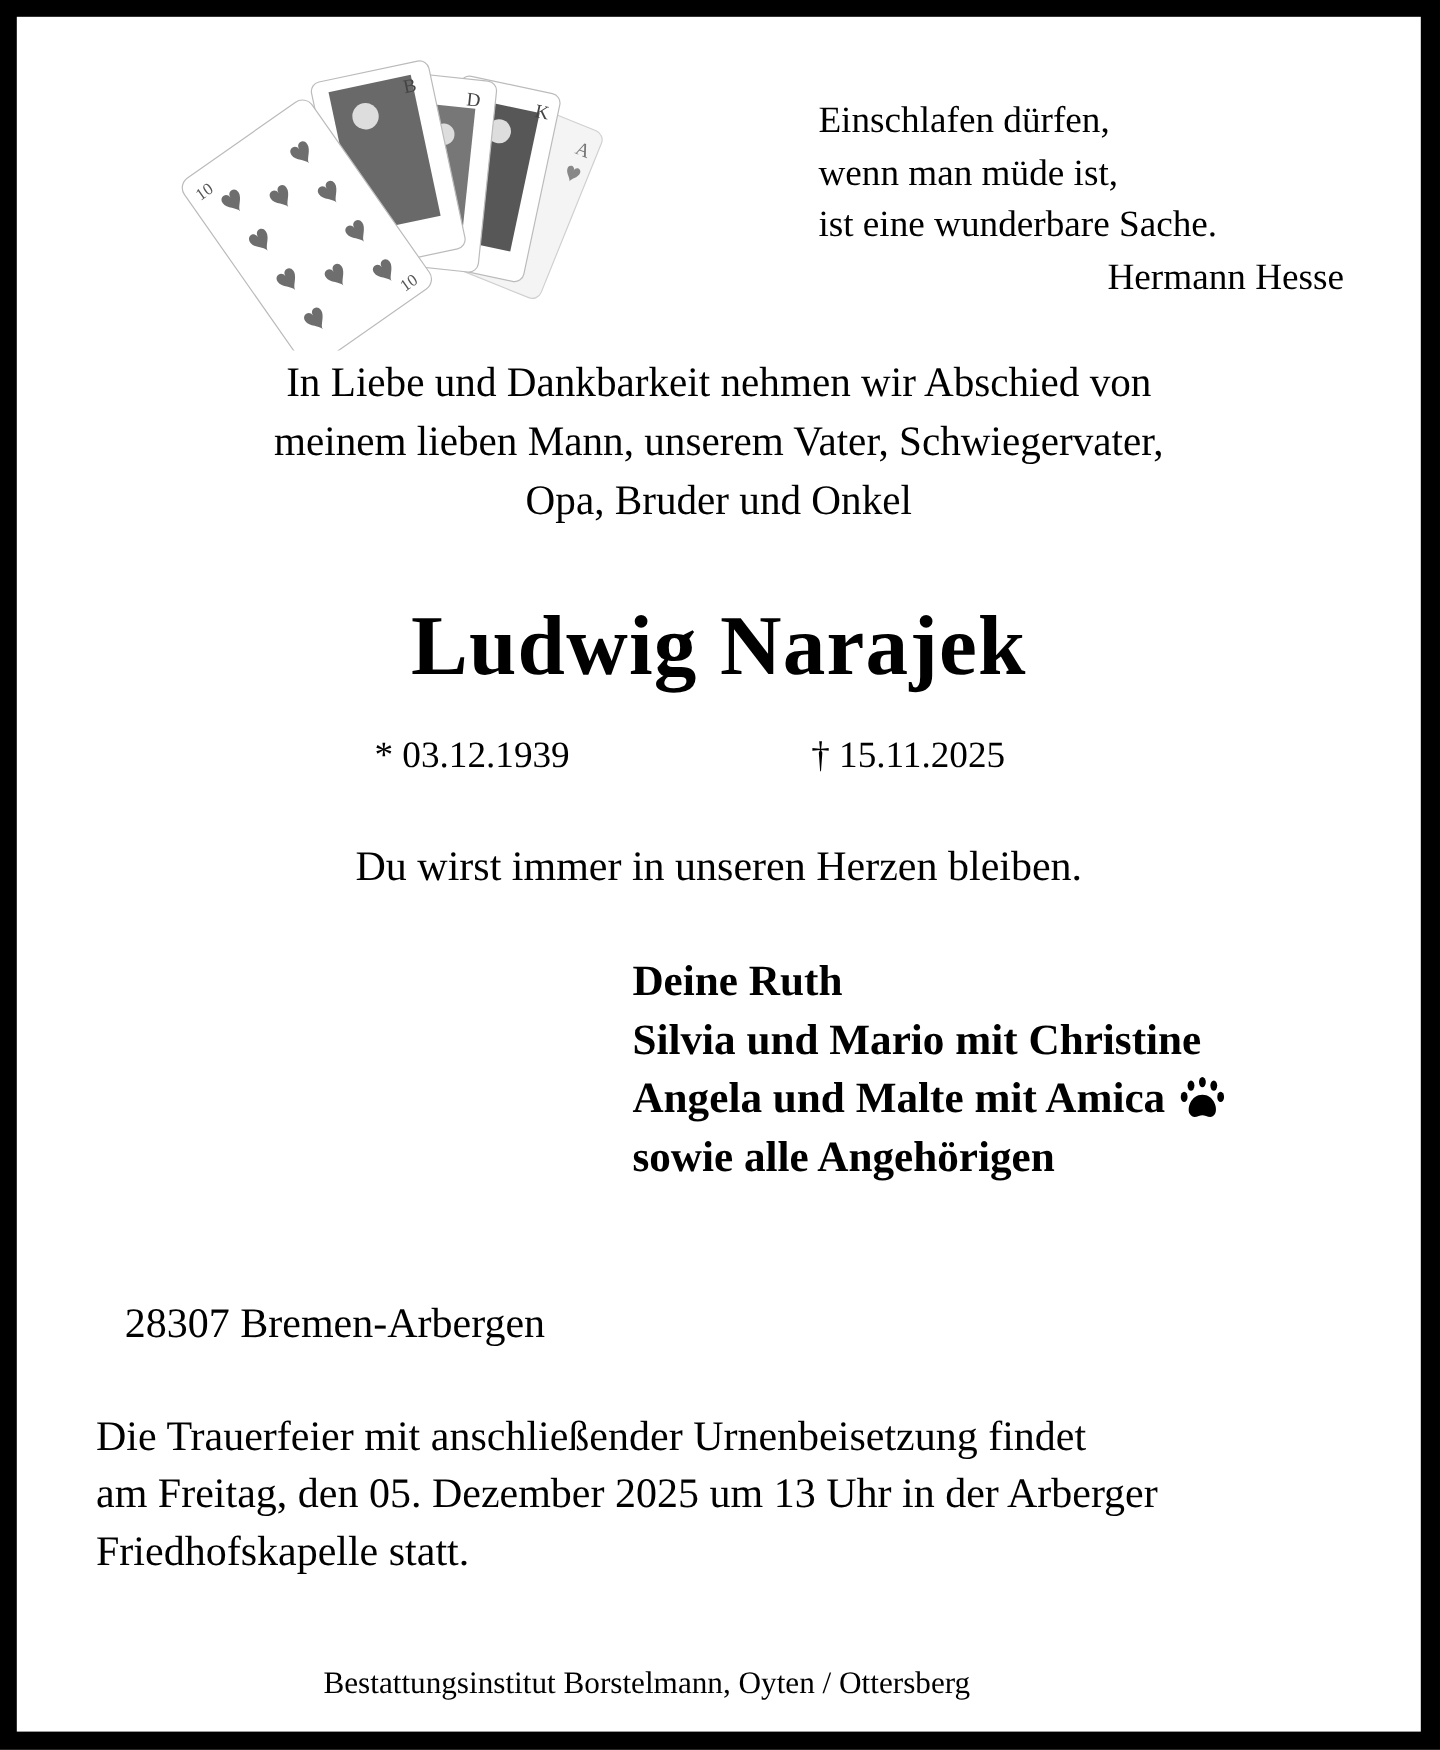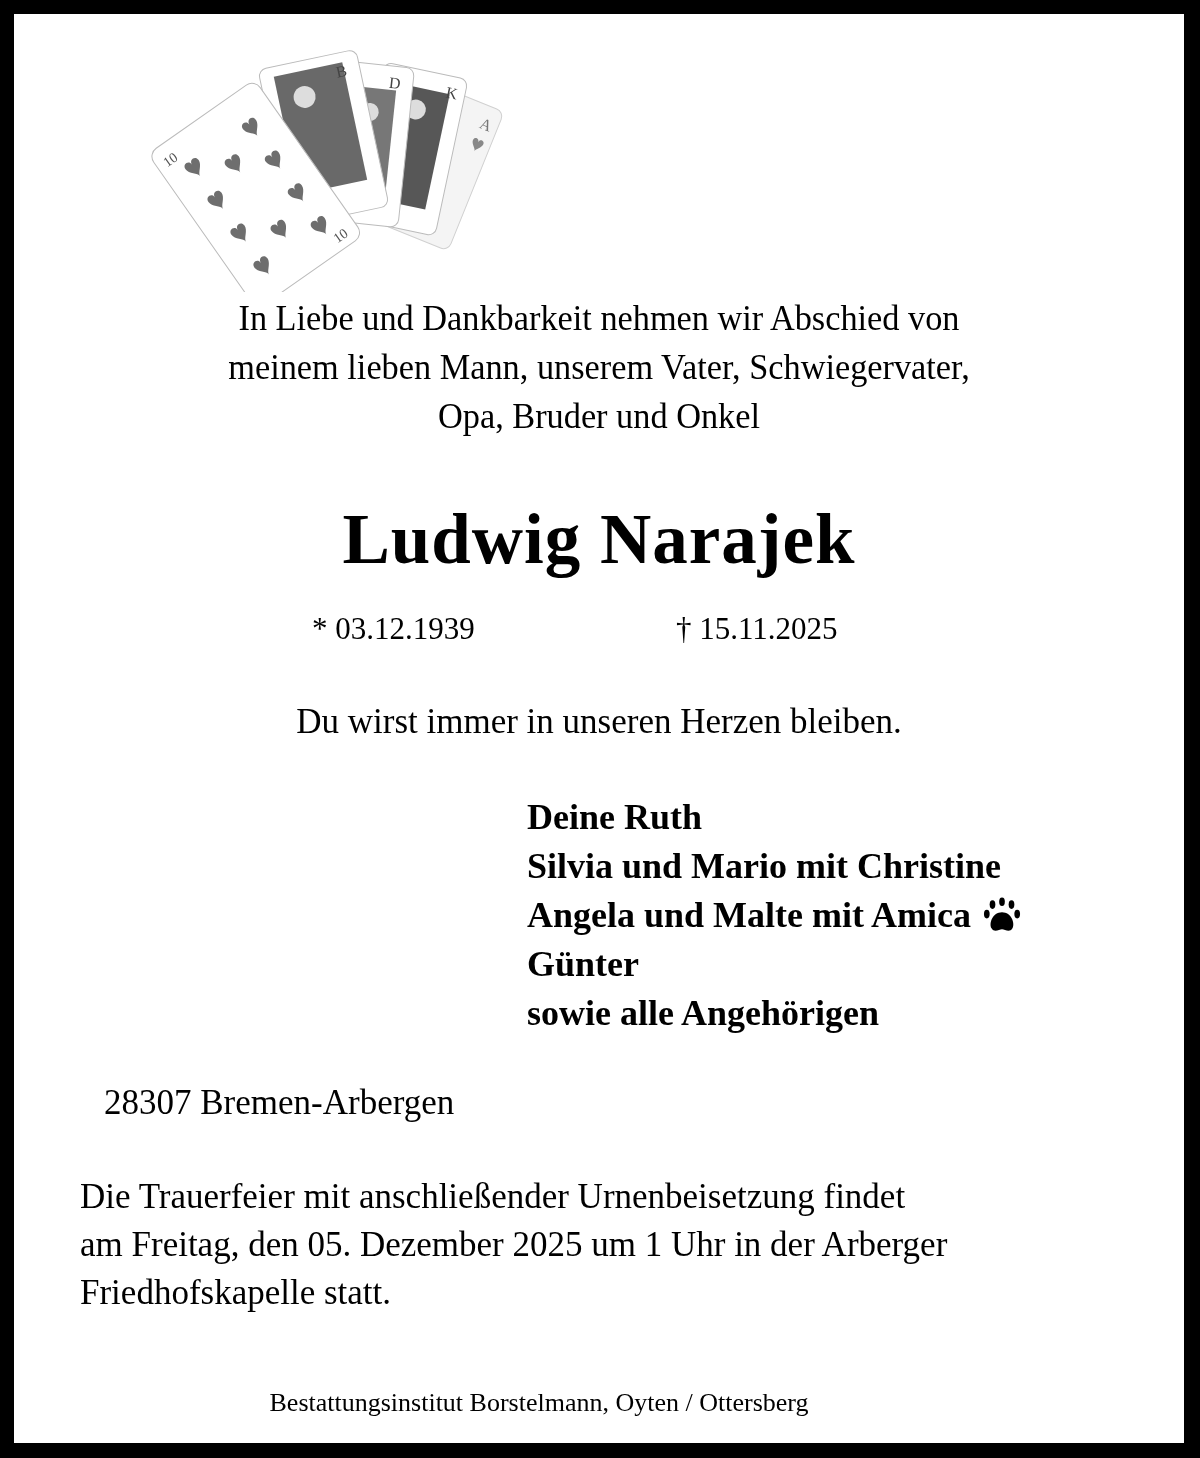--- a/index.html
+++ b/index.html
@@ -101,20 +101,26 @@
         <use href="#hrt" x="22" y="110"></use>
         <use href="#hrt" x="92" y="110"></use>
         <use href="#hrt" x="57" y="130"></use>
         <use href="#hrt" x="22" y="150"></use>
         <use href="#hrt" x="92" y="150"></use>
       </g>
       <text x="104" y="182" font-size="14" font-family="Liberation Serif, serif" fill="#555">10</text>
     </g>
   </svg>
 
+  <div class="abs quote">
+    <div>Einschlafen dürfen,</div>
+    <div>wenn man müde ist,</div>
+    <div>ist eine wunderbare Sache.</div>
+    <div class="author">Hermann Hesse</div>
+  </div>
 
   <div class="abs intro">
     <div>In Liebe und Dankbarkeit nehmen wir Abschied von</div>
     <div>meinem lieben Mann, unserem Vater, Schwiegervater,</div>
     <div>Opa, Bruder und Onkel</div>
   </div>
 
   <div class="abs name">Ludwig Narajek</div>
 
   <div class="abs birth">* 03.12.1939</div>
@@ -134,29 +140,26 @@
       <svg class="paw" viewBox="0 0 40 40">
         <ellipse cx="10" cy="8" rx="3" ry="4.5" fill="#000"></ellipse>
         <ellipse cx="20" cy="5" rx="3" ry="4.5" fill="#000"></ellipse>
         <ellipse cx="30" cy="8" rx="3" ry="4.5" fill="#000"></ellipse>
         <ellipse cx="4" cy="18" rx="3" ry="4.5" fill="#000"></ellipse>
         <ellipse cx="36" cy="18" rx="3" ry="4.5" fill="#000"></ellipse>
         <path d="M20,16 C10,16 6,28 9,33 C12,38 17,34 20,34 C23,34 28,38 31,33 C34,28 30,16 20,16 Z" fill="#000"></path>
       </svg>
     </div>
     <div class="row">
-        <span>Günter</span>
-      </div>
-    <div class="row">
         <span>sowie alle Angehörigen</span>
       </div>
   </div>
 
   <div class="abs city">28307 Bremen-Arbergen</div>
 
   <div class="abs service">
     <div>Die Trauerfeier mit anschließender Urnenbeisetzung findet</div>
-    <div>am Freitag, den 05. Dezember 2025 um 1 Uhr in der Arberger</div>
+    <div>am Freitag, den 05. Dezember 2025 um 13 Uhr in der Arberger</div>
     <div>Friedhofskapelle statt.</div>
   </div>
 
   <div class="abs undertaker">Bestattungsinstitut Borstelmann, Oyten / Ottersberg</div>
 </div>
 
 </body></html>

